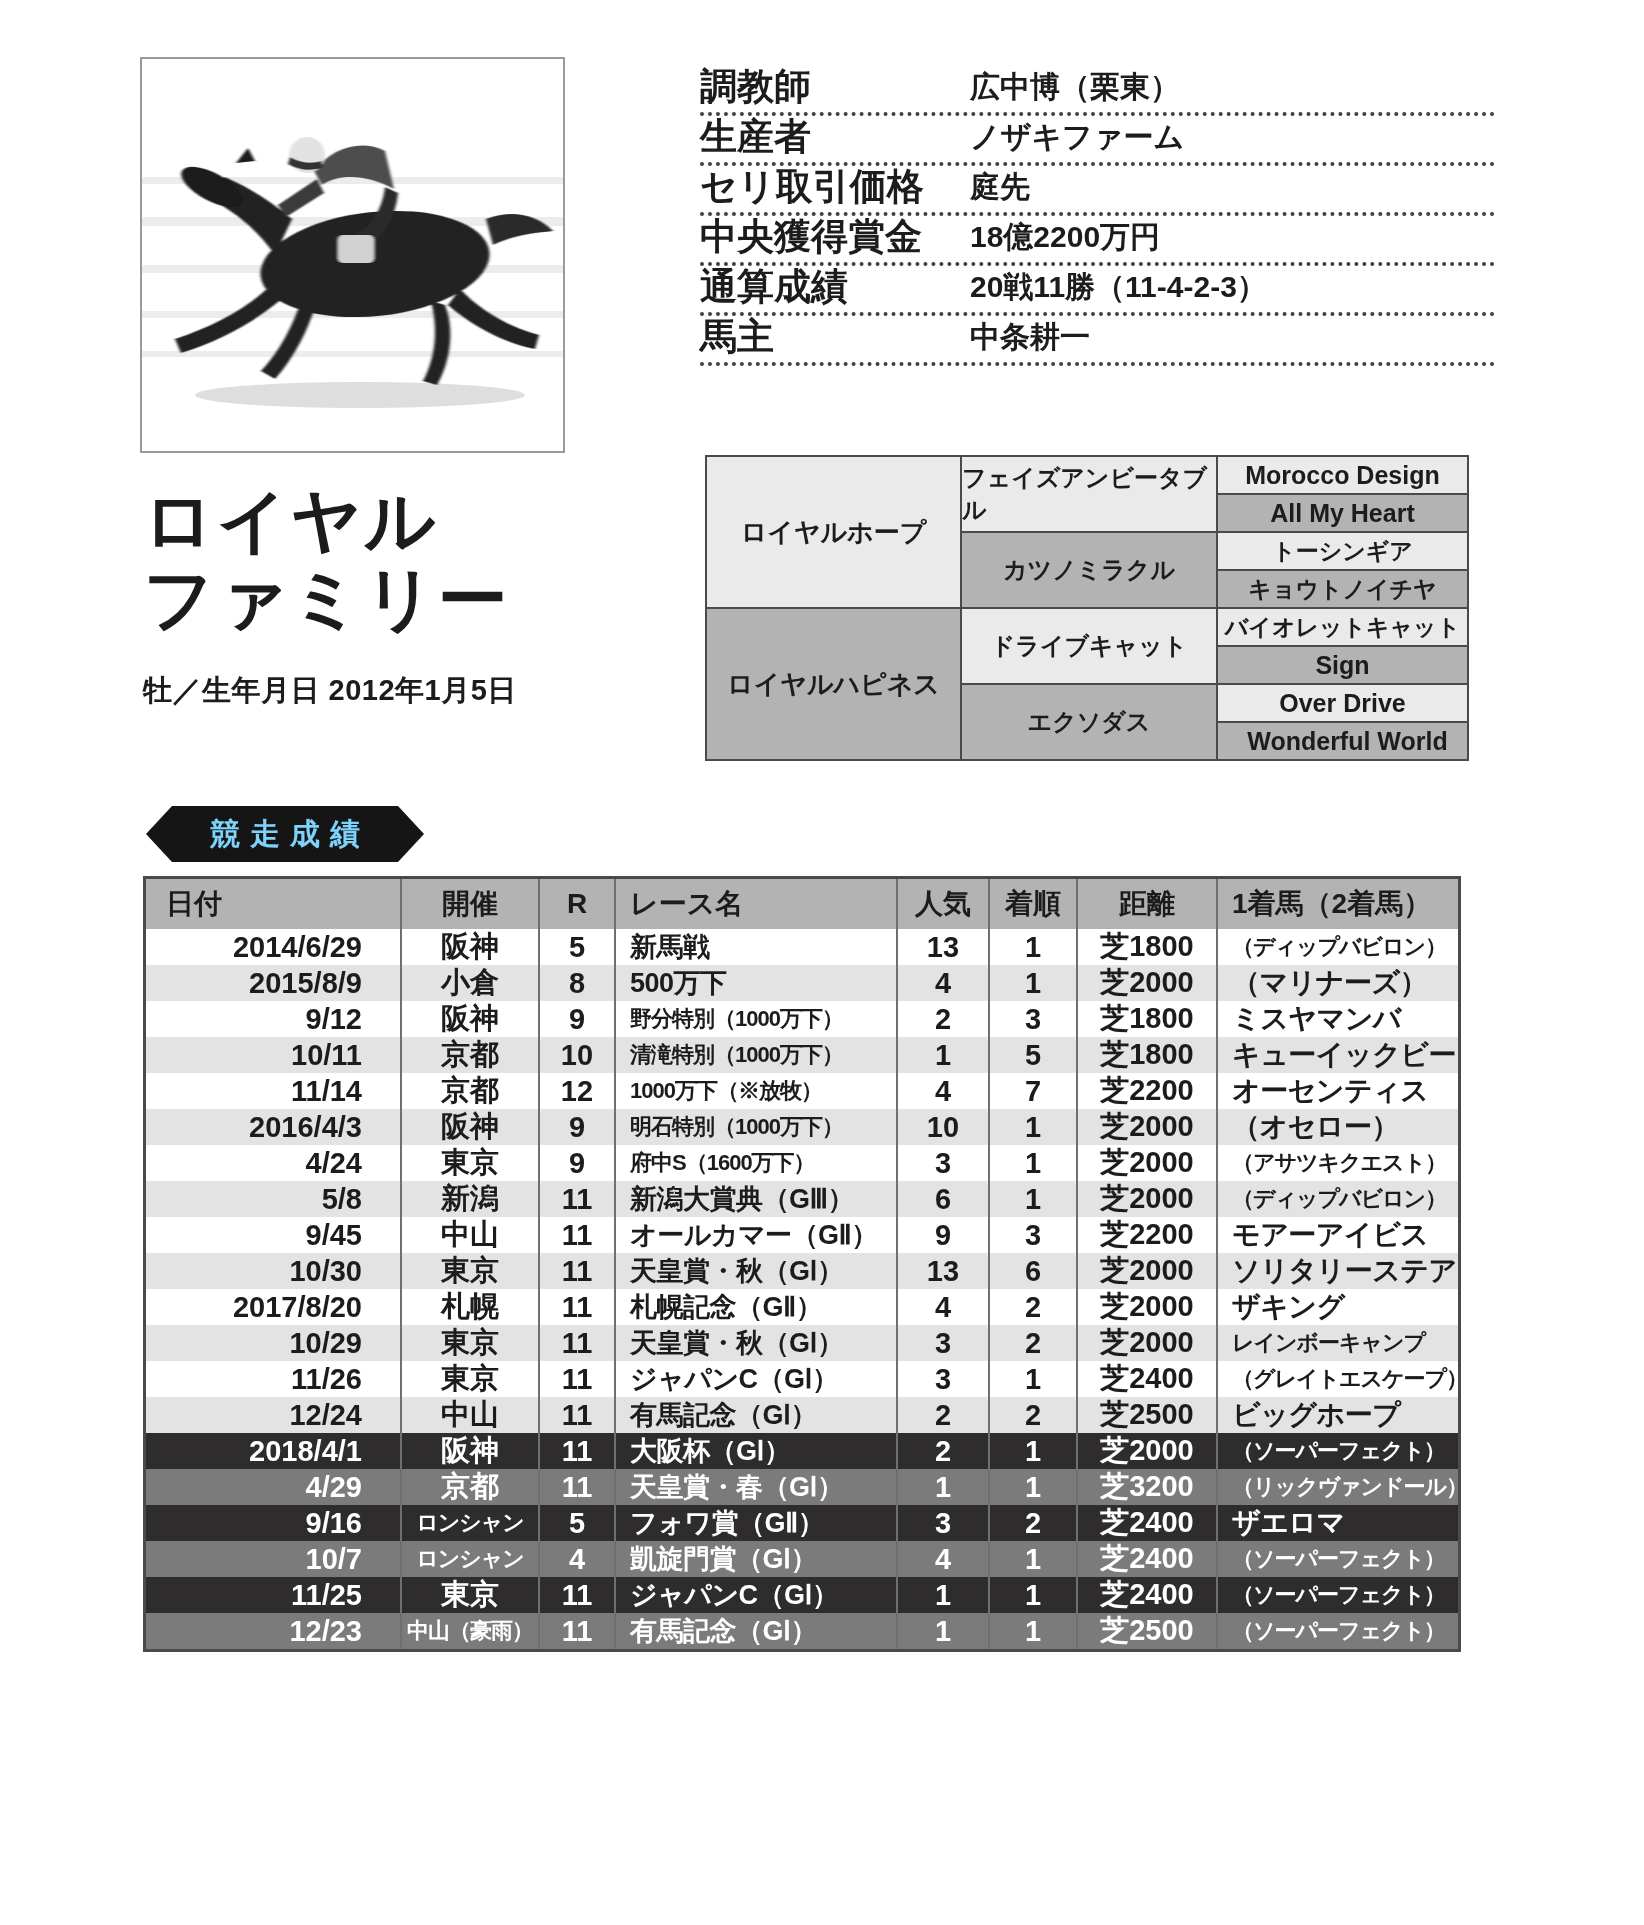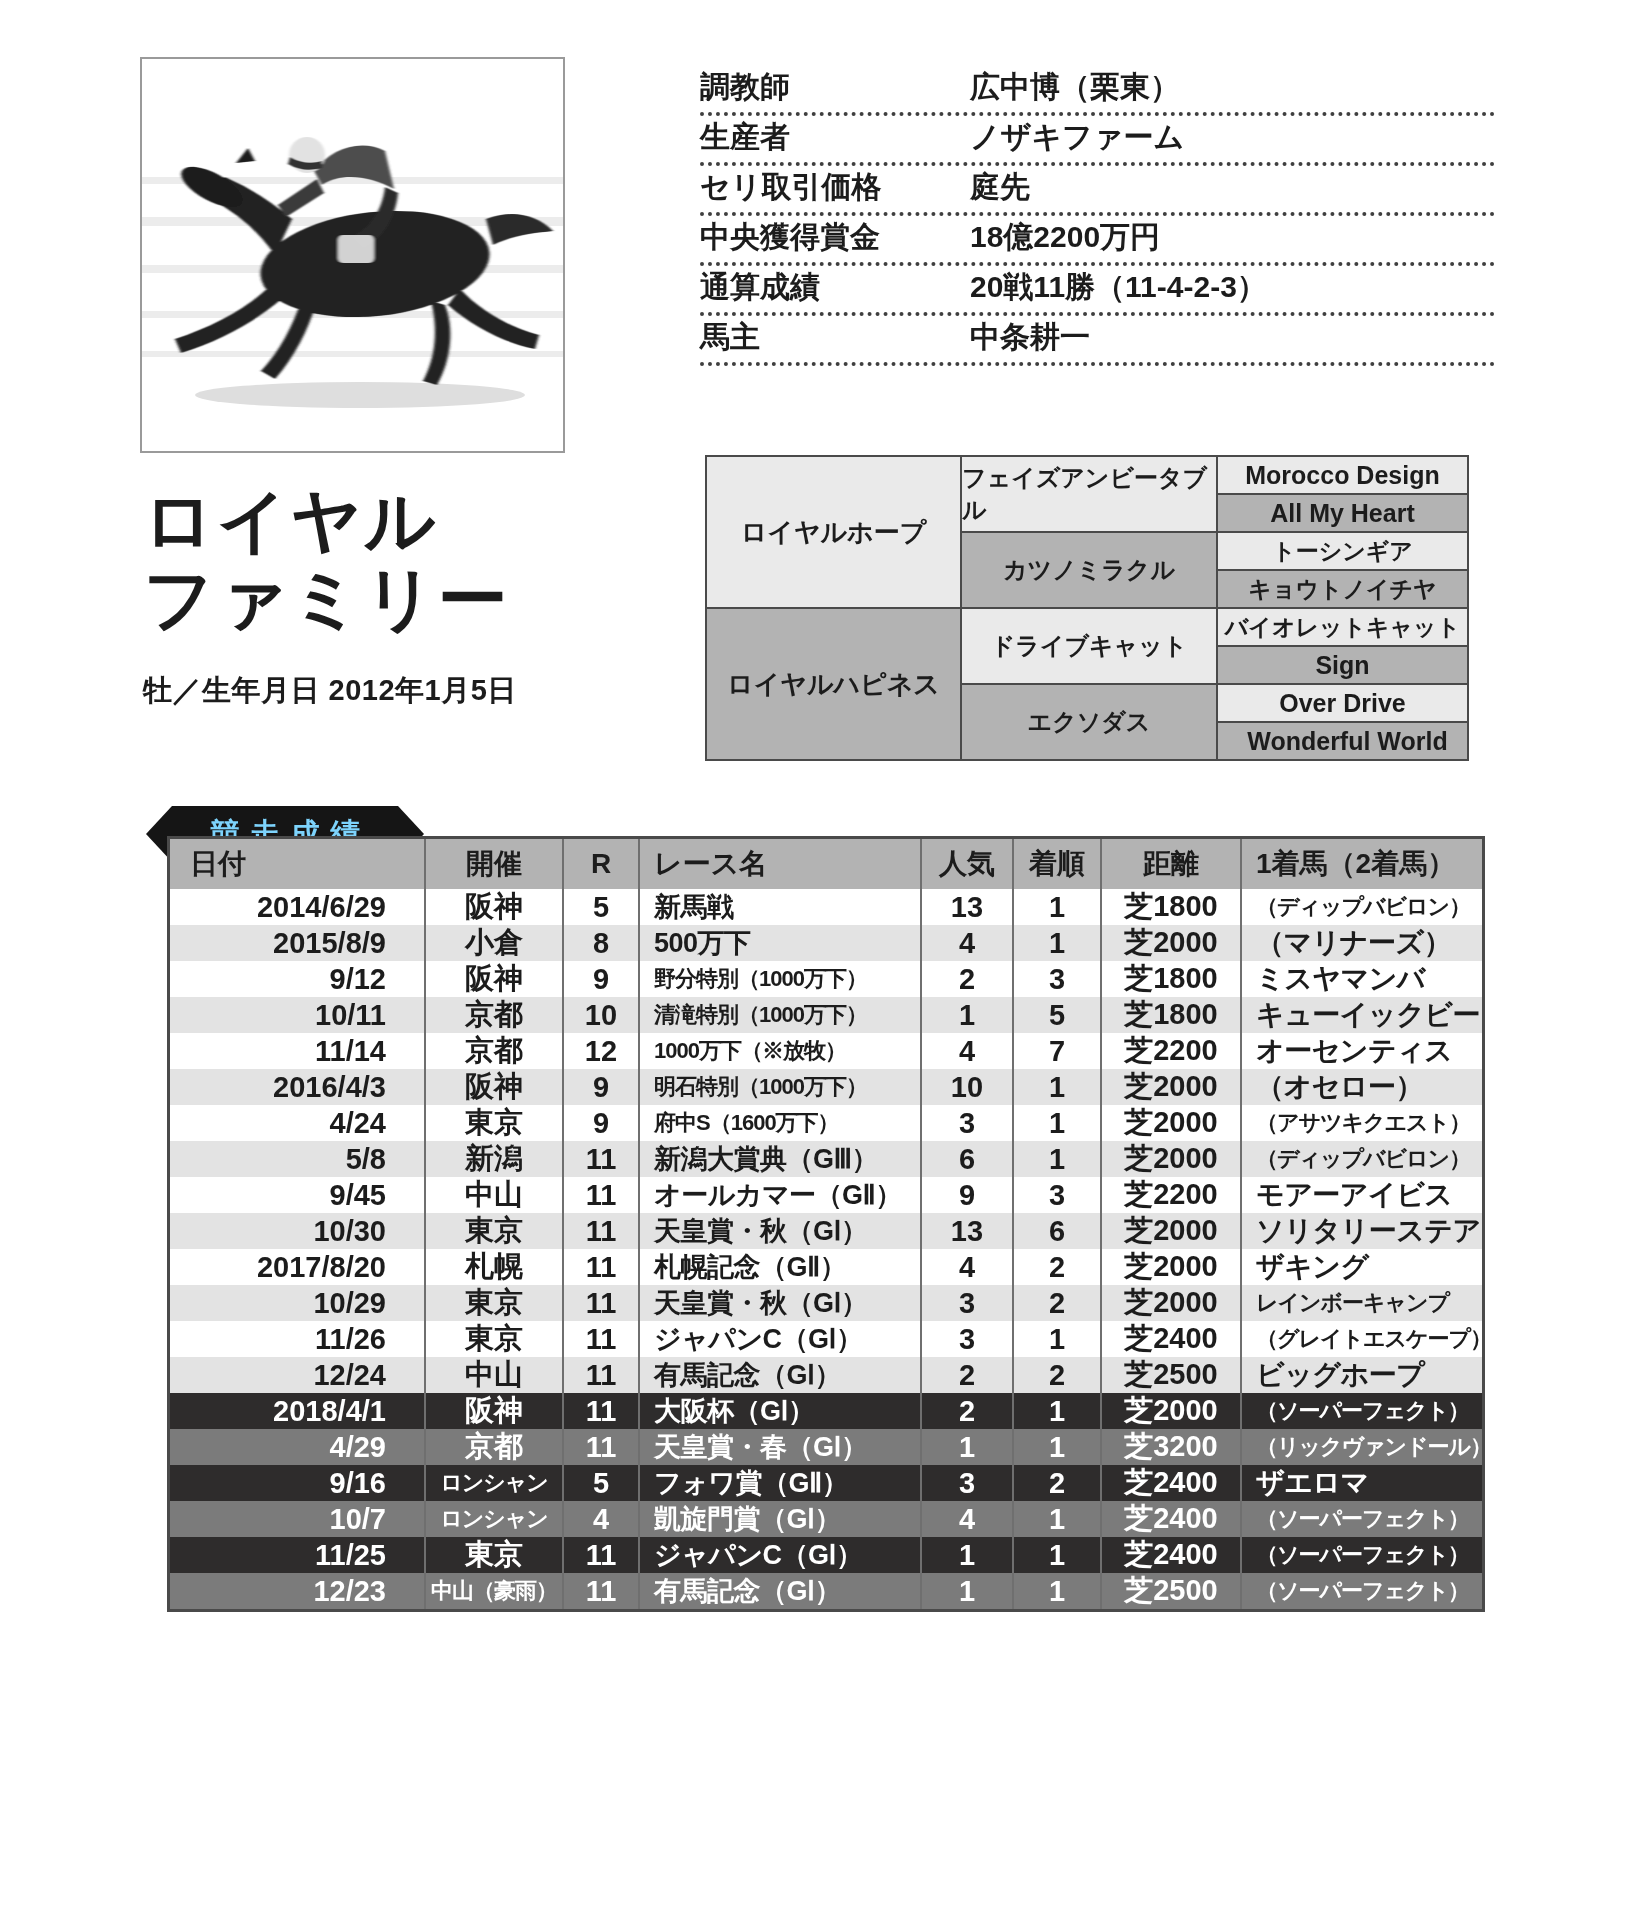--- a/index.html
+++ b/index.html
@@ -12,21 +12,21 @@
 
   
   .name-block{position:absolute;left:143px;top:482px;}
   .horse-name-line{font-size:70px;font-weight:bold;line-height:1.12;letter-spacing:2px;}
   .sex-birth{position:absolute;left:143px;top:643px;font-size:29px;font-weight:bold;letter-spacing:0.5px;margin-top:28px;}
 
   
   .info-list{position:absolute;left:700px;top:66px;width:795px;}
   .info-row{display:flex;align-items:center;height:42px;padding-bottom:4px;
             border-bottom:4px dotted #3f3f3f;}
-  .info-label{width:270px;font-size:30px;font-weight:bold;flex:none;}
+  .info-label{width:270px;font-size:37px;font-weight:bold;flex:none;}
   .info-value{font-size:30px;font-weight:bold;}
 
   
   .pedigree{position:absolute;left:705px;top:455px;width:760px;
             display:grid;grid-template-columns:253px 254px 249px;grid-auto-rows:36px;
             gap:2px;padding:2px;background:var(--line,#4a4a4a);box-sizing:content-box;}
   .pcell{display:flex;align-items:center;justify-content:center;font-weight:600;}
   .pl{background:var(--cell_light,#eaeaea);}
   .pg{background:var(--cell_gray,#b3b3b3);}
   .p-parent{font-size:26px;}
@@ -44,22 +44,22 @@
   .g5{grid-column:3;grid-row:5;} .g6{grid-column:3;grid-row:6;}
   .g7{grid-column:3;grid-row:7;} .g8{grid-column:3;grid-row:8;padding-left:10px;}
 
   
   .banner{position:absolute;left:146px;top:806px;width:278px;height:56px;
           background:var(--banner,#151515);color:#7dd3fc;display:flex;align-items:center;justify-content:center;
           font-size:30px;font-weight:bold;letter-spacing:10px;text-indent:10px;
           clip-path:polygon(0 50%,26px 0,calc(100% - 26px) 0,100% 50%,calc(100% - 26px) 100%,26px 100%);}
 
   
-  .results{position:absolute;left:143px;top:836px;width:1312px;
-           border:3px solid var(--line,#4a4a4a);box-sizing:content-box;margin-left:24px;}
+  .results{position:absolute;left:143px;top:876px;width:1312px;
+           border:3px solid var(--line,#4a4a4a);box-sizing:content-box;}
   .r-row{display:grid;grid-template-columns:254px 138px 76px 282px 92px 88px 140px 242px;}
   .r-header{height:50px;background:var(--table_header,#b3b3b3);}
   .r-header .cell{font-weight:bold;font-size:28px;}
   .race-row{height:36px;background:#fff;}
   .race-row.odd{background:var(--row_alt,#e3e3e3);}
   .race-row.hl{background:var(--highlight_dark,#2e2c2c);color:#fff;}
   .race-row.hl.odd{background:var(--highlight_gray,#7b7b7b);}
   .cell{display:flex;align-items:center;justify-content:center;font-size:29px;font-weight:600;
         box-sizing:border-box;white-space:nowrap;overflow:hidden;}
   .cell + .cell{border-left:2px solid #6f6f6f;}

